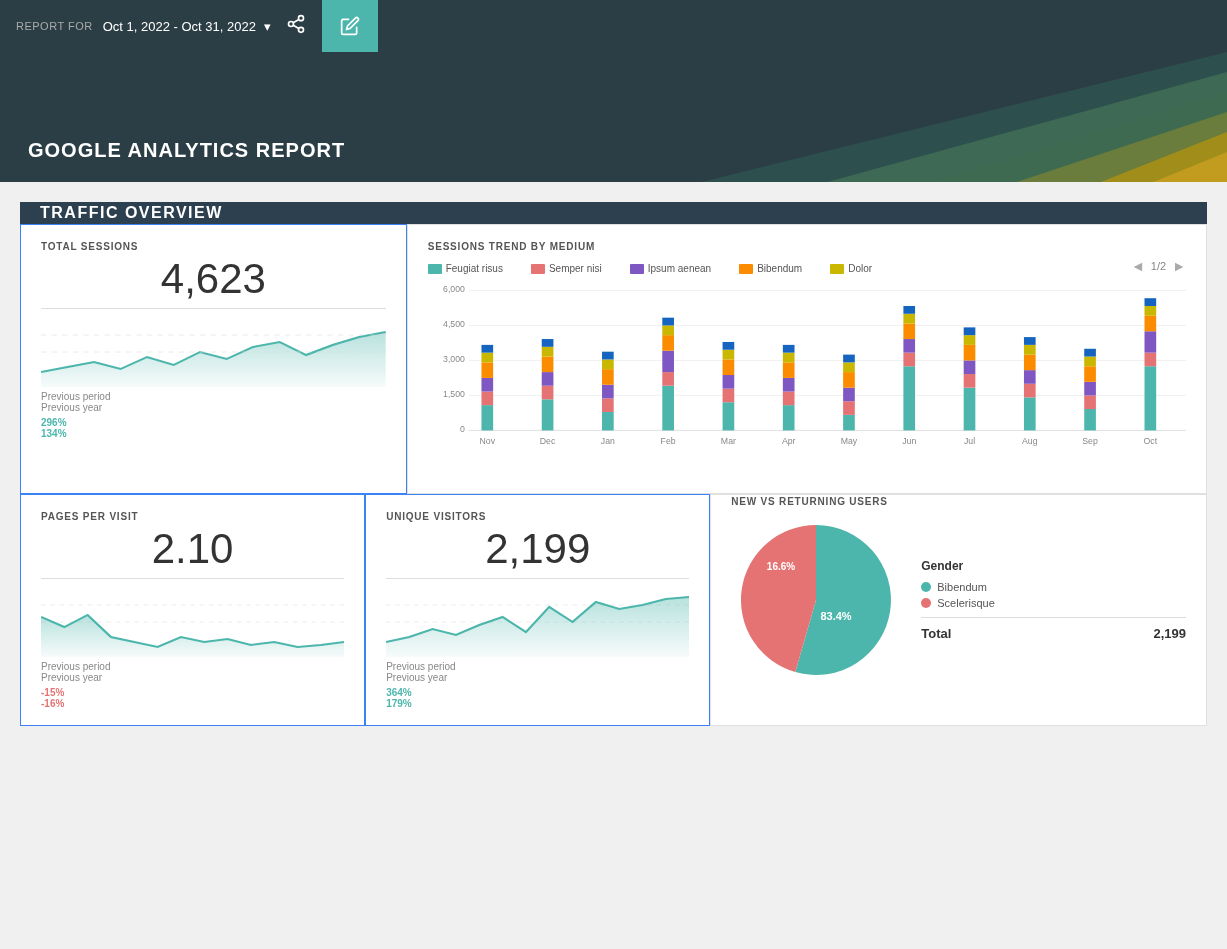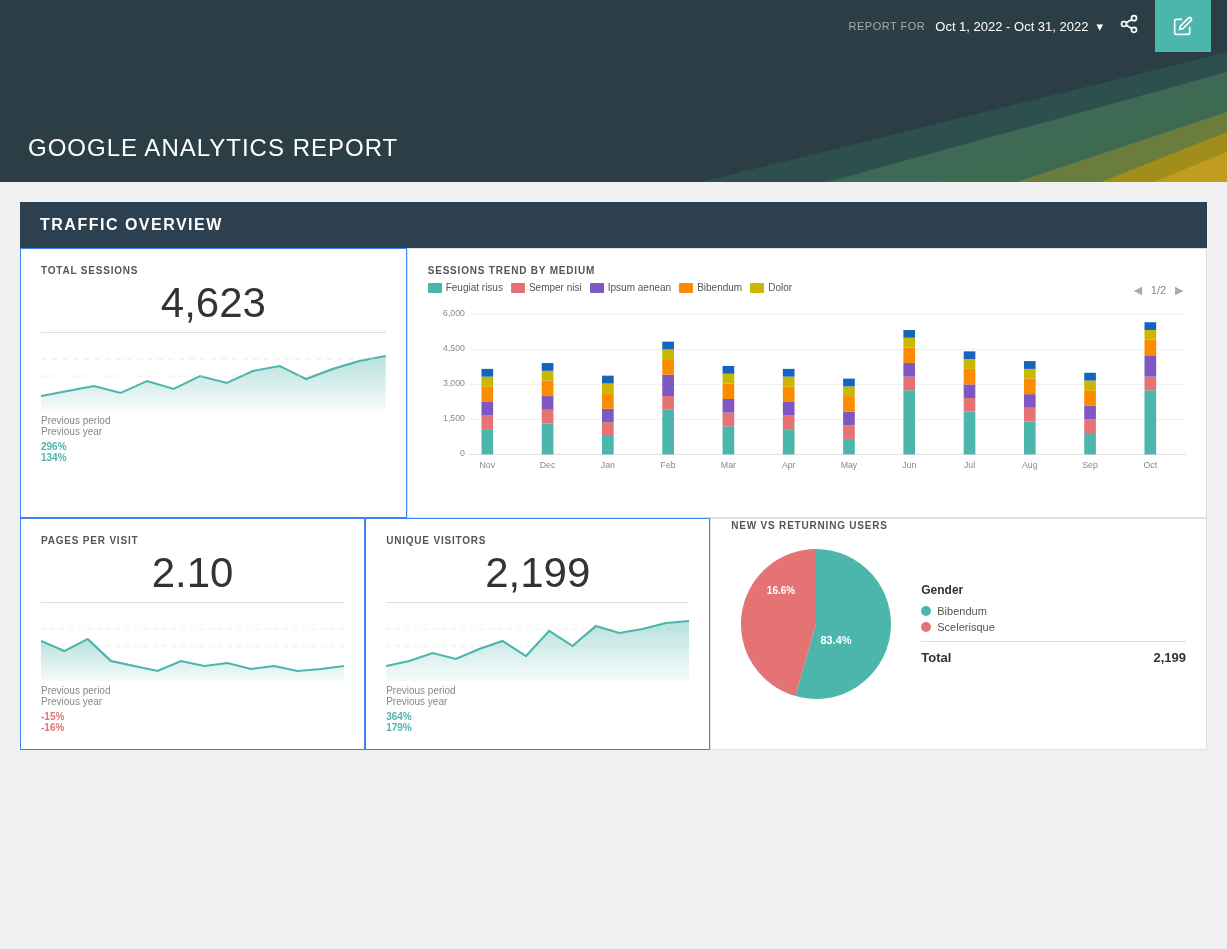--- a/index.html
+++ b/index.html
@@ -3,21 +3,21 @@
   <meta charset="utf-8">
   <style>
     * { box-sizing: border-box; margin: 0; padding: 0; }
     body { font-family: Arial, sans-serif; background: #f0f0f0; }
 
     
     .top-bar {
       background: #2c3e45;
       display: flex;
       align-items: center;
-      justify-content: flex-end;
+      justify-content: flex-start;
       padding: 0 16px;
       height: 52px;
     }
     .top-bar-left {
       display: flex;
       align-items: center;
       gap: 10px;
     }
     .report-for-label {
       color: #aaa;
@@ -68,22 +68,22 @@
       height: 130px;
       position: relative;
       overflow: hidden;
       display: flex;
       align-items: flex-end;
       padding-bottom: 20px;
       padding-left: 28px;
     }
     .header-banner h1 {
       color: #fff;
-      font-size: 24px;
-      font-weight: 400;
+      font-size: 20px;
+      font-weight: 700;
       letter-spacing: 1px;
       position: relative;
       z-index: 2;
     }
     .banner-triangles {
       position: absolute;
       right: 0;
       top: 0;
       width: 60%;
       height: 100%;
@@ -93,21 +93,21 @@
     
     .content {
       background: #f0f0f0;
       padding: 20px 20px 0 20px;
     }
 
     
     .section-header {
       background: #2c4050;
       color: #fff;
-      padding: 14px 20px;
+      padding: 2px 20px;
       font-size: 16px;
       font-weight: 700;
       letter-spacing: 1.5px;
       margin-bottom: 0;
     }
 
     
     .cards-row {
       display: flex;
       gap: 0;
@@ -202,26 +202,26 @@
     }
 
     .second-row {
       display: flex;
       gap: 0;
       background: #fff;
     }
 
     .trend-legend {
       display: flex;
-      gap: 8px;
+      gap: 28px;
       flex-wrap: wrap;
       font-size: 10px;
       color: #555;
       margin-bottom: 4px;
-      align-items: flex-start;
+      align-items: flex-end;
     }
     .trend-legend-item {
       display: flex;
       align-items: center;
       gap: 4px;
     }
     .trend-legend-swatch {
       width: 14px;
       height: 10px;
       border-radius: 1px;

